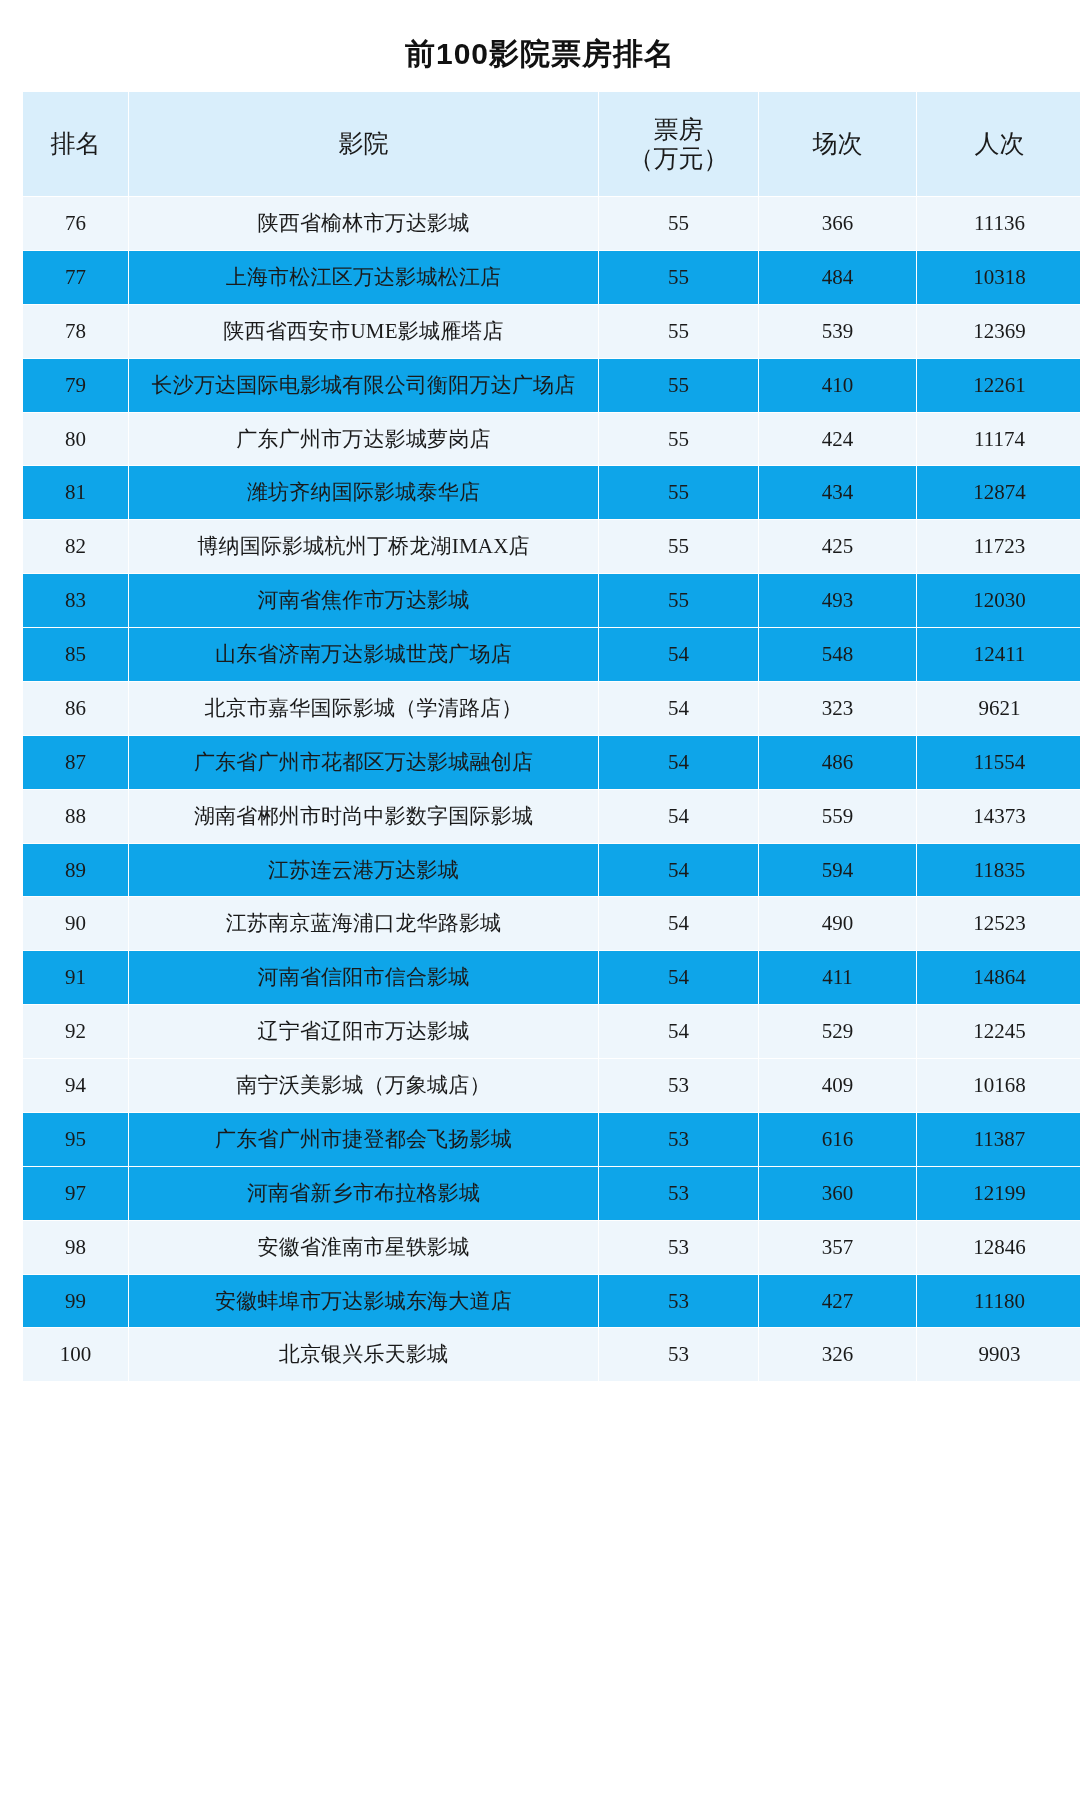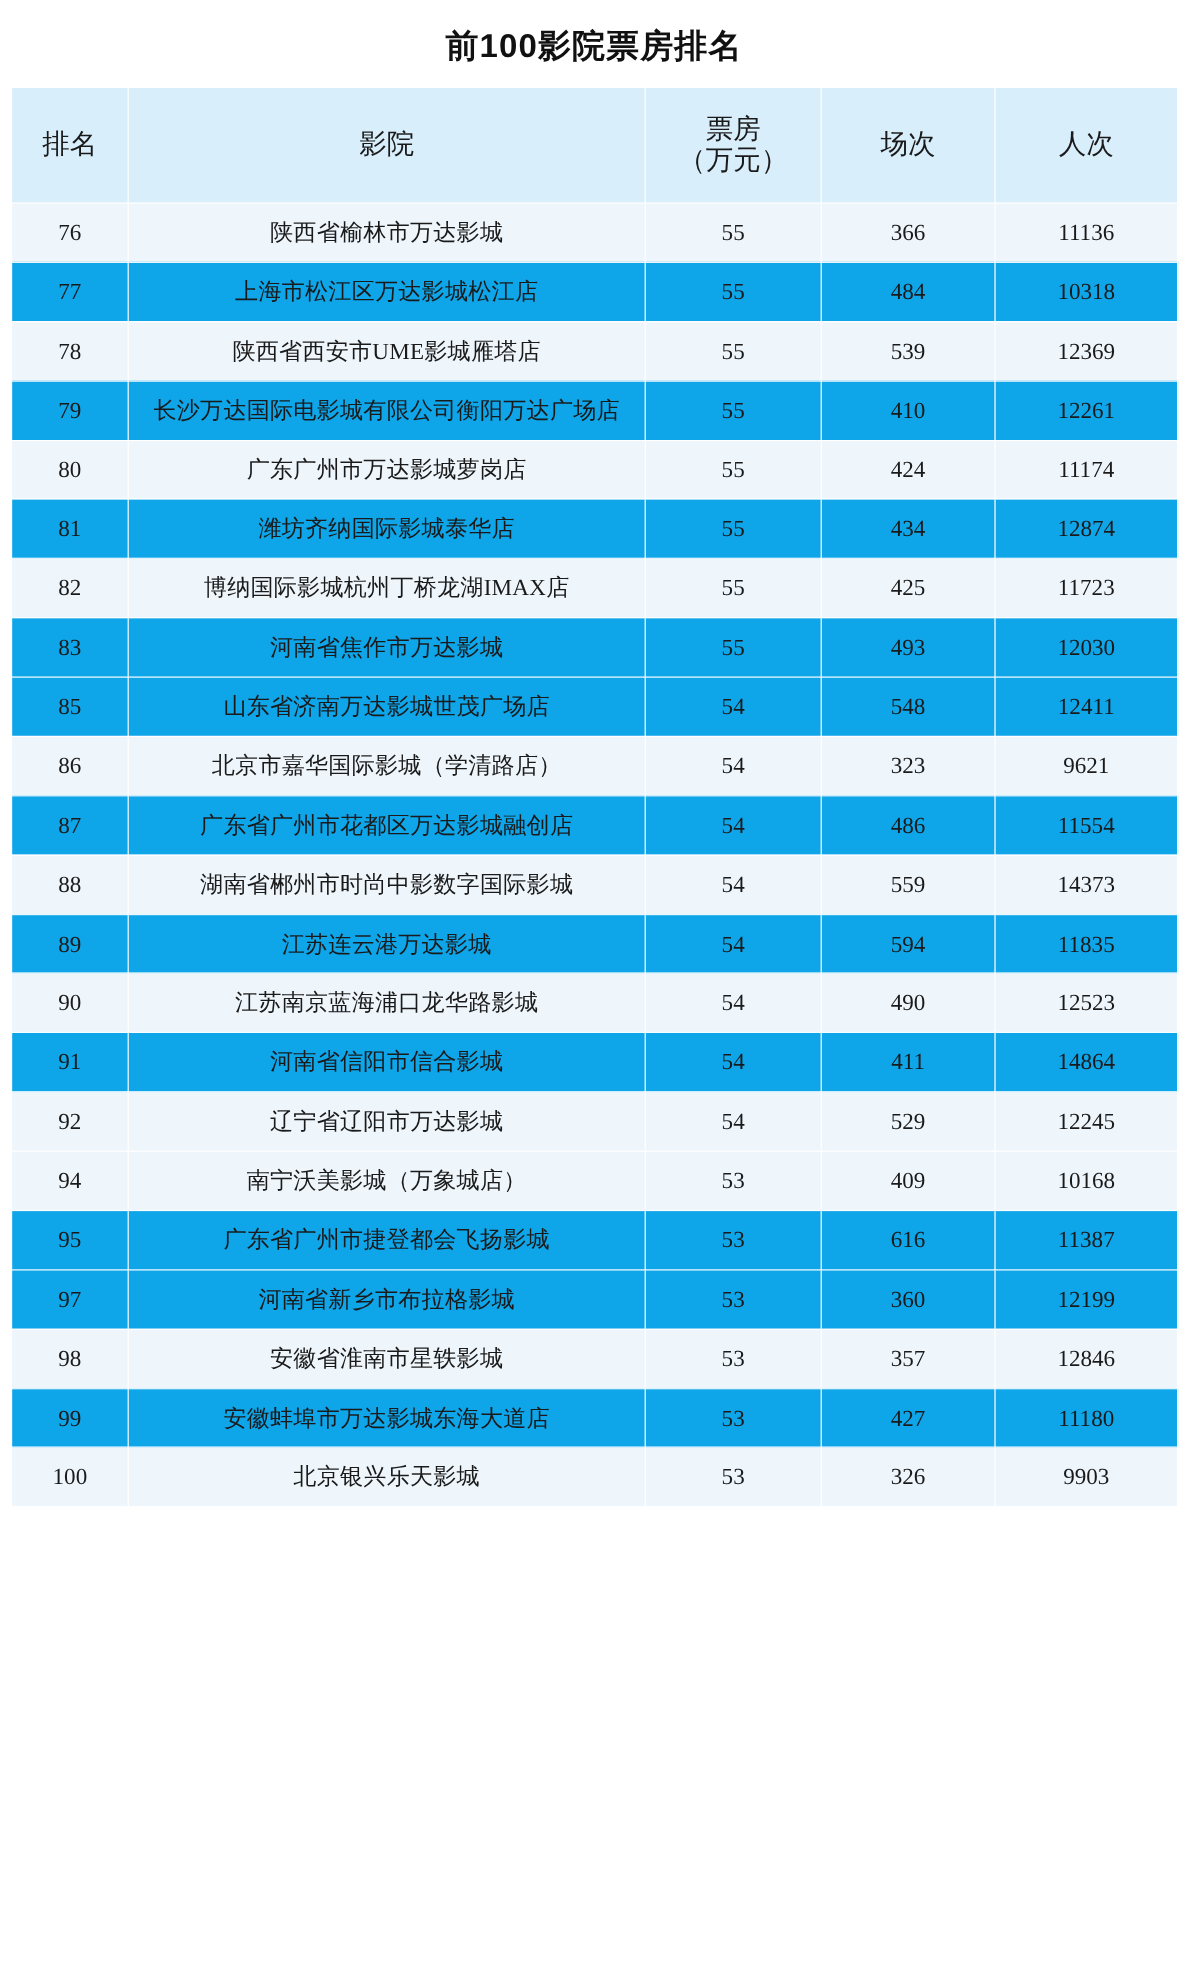--- a/index.html
+++ b/index.html
@@ -9,21 +9,21 @@
   }
   body {
     width: 1080px;
     min-height: 1800px;
     font-family: "Liberation Serif", "DejaVu Serif", serif;
     color: #1a1a1a;
   }
   .page {
     width: 1080px;
     box-sizing: border-box;
-    padding: 0;
+    padding: 12px;
   }
   .title {
     text-align: center;
     font-family: "Liberation Sans", sans-serif;
     font-weight: bold;
     font-size: 30px;
     letter-spacing: 1px;
     color: #111111;
     padding: 22px 0 16px 0;
   }

